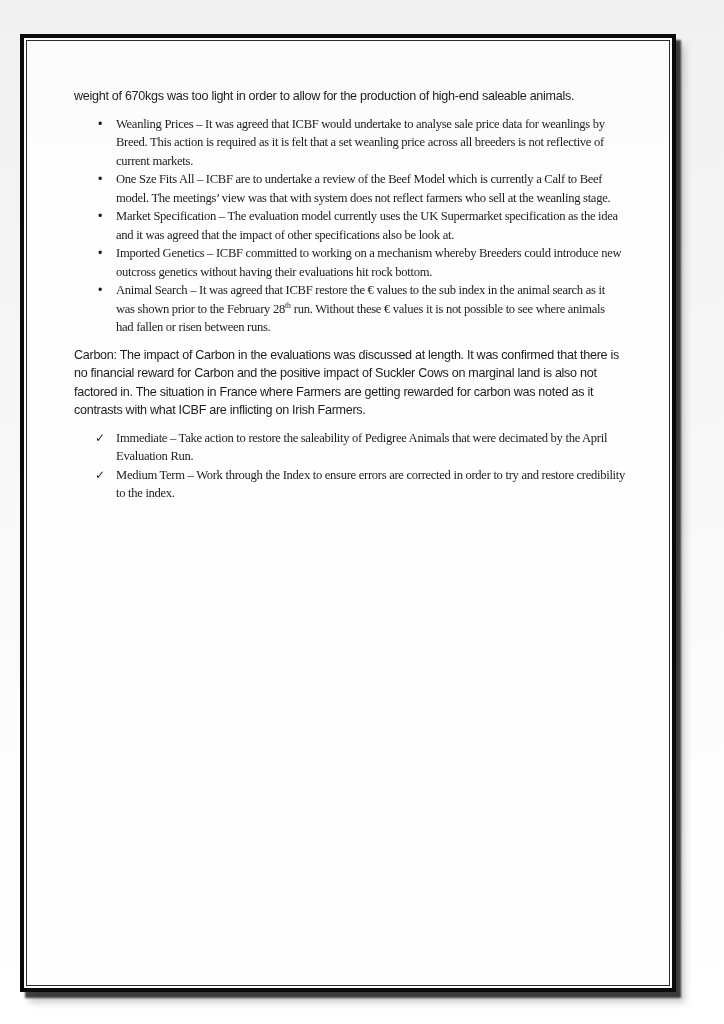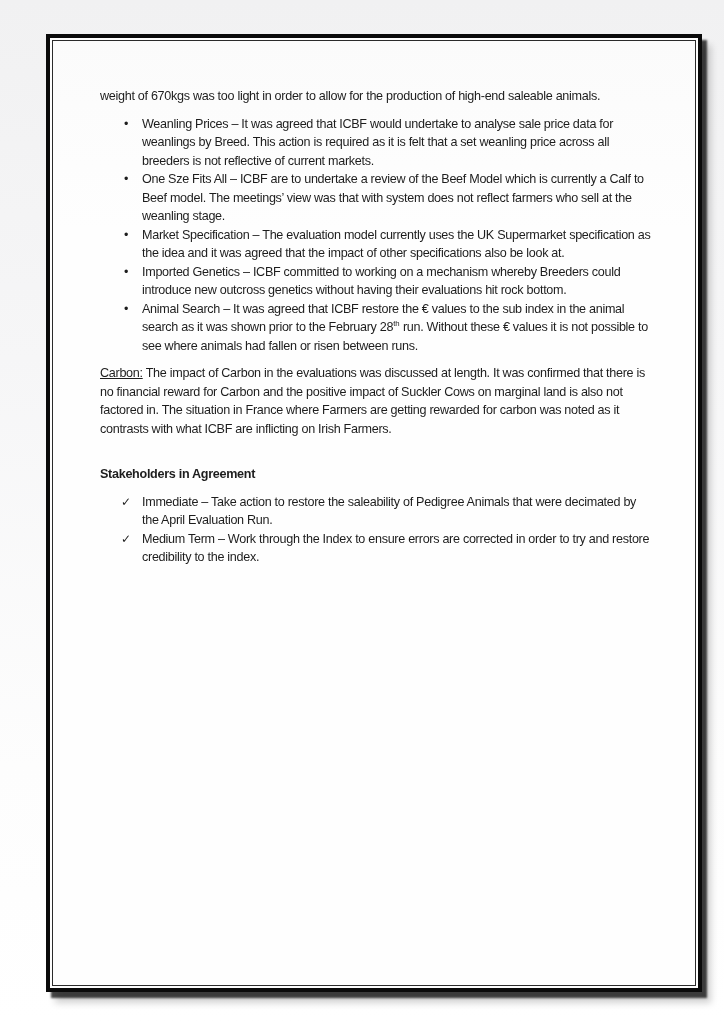--- a/index.html
+++ b/index.html
@@ -6,21 +6,21 @@
   html, body { margin: 0; padding: 0; }
   body {
     width: 724px; height: 1024px; overflow: hidden;
     font-family: "Liberation Sans", "DejaVu Sans", sans-serif;
   }
   .canvas {
     position: relative; width: 724px; height: 1024px;
     background: linear-gradient(180deg, #f1f1f2 0%, #f6f6f7 35%, #fdfdfd 75%, #ffffff 100%);
   }
   .page-frame {
-    position: absolute; left: 46px; top: 34px; width: 656px; height: 958px;
+    position: absolute; left: 20px; top: 34px; width: 656px; height: 958px;
     border: 4px solid #0a0a0a;
     background: #fdfdfd;
     box-shadow: 5px 6px 2px rgba(0,0,0,0.72), 9px 11px 7px rgba(0,0,0,0.18);
   }
   .page-inner {
     position: absolute; inset: 2px;
     border: 1px solid #2b2b2b;
     background: linear-gradient(180deg, #fbfbfb 0%, #fefefe 20%, #fefefe 100%);
   }
   .content {
@@ -29,25 +29,25 @@
     color: #1d1d1d;
     font-size: 12.6px; line-height: 18.5px; letter-spacing: -0.3px;
   }
   .content p { margin: 0 0 9px 0; }
   .cont-para { margin: 0 0 0 42px; }
   ul.blist, ul.clist { list-style: none; margin: 0 0 9px 0; padding: 0; }
   ul.blist li { display: flex; padding-left: 24px; }
   ul.blist .marker { flex: none; width: 18px; }
   ul.clist li { display: flex; padding-left: 21px; }
   ul.clist .marker { flex: none; width: 21px; font-size: 12px; }
-  .li-text { flex: 1; }
+  .li-text { flex: 1; font-family: Liberation Serif, serif; }
   .h { font-weight: 700; }
   .h-add { margin-top: 53px !important; }
   .h-stake { margin-top: 27px !important; }
-  .u { text-decoration: underline; }
+  .u { }
   sup { font-size: 0.62em; vertical-align: super; line-height: 0; letter-spacing: 0; }
 </style>
 </head>
 <body>
 
 <div class="canvas">
   <div class="page-frame">
     <div class="page-inner">
       <div class="content">
 
@@ -72,21 +72,20 @@
           </li>
           <li>
             <span class="marker">•</span>
             <span class="li-text"><span>Animal Search – It was agreed that ICBF restore the € values to the sub index in the animal search as it was shown prior to the February 28</span><sup>th</sup><span> run. Without these € values it is not possible to see where animals had fallen or risen between runs.</span></span>
           </li>
         </ul>
 
 
         <p><span class="u">Carbon:</span><span> The impact of Carbon in the evaluations was discussed at length. It was confirmed that there is no financial reward for Carbon and the positive impact of Suckler Cows on marginal land is also not factored in. The situation in France where Farmers are getting rewarded for carbon was noted as it contrasts with what ICBF are inflicting on Irish Farmers.</span></p>
 
-        <p class="h h-stake">Stakeholders in Agreement</p>
 
 
         <ul class="clist">
           <li>
             <span class="marker">✓</span>
             <span class="li-text">Immediate – Take action to restore the saleability of Pedigree Animals that were decimated by the April Evaluation Run.</span>
           </li>
           <li>
             <span class="marker">✓</span>
             <span class="li-text">Medium Term – Work through the Index to ensure errors are corrected in order to try and restore credibility to the index.</span>

